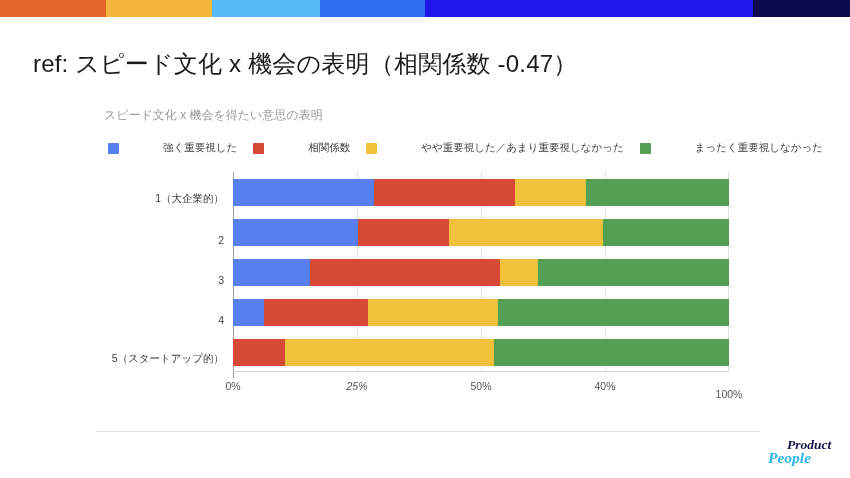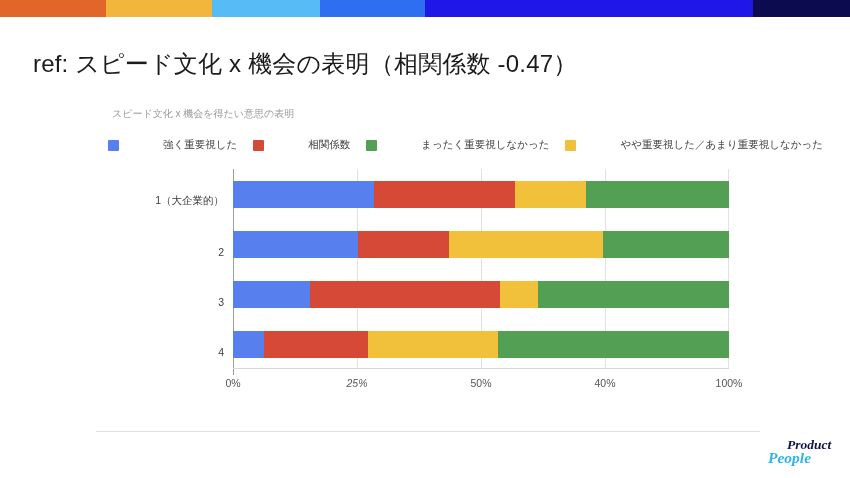--- a/index.html
+++ b/index.html
@@ -39,23 +39,23 @@
   
   .chart-wrap {
     position: absolute;
     left: 96px;
     top: 100px;
     width: 660px;
     height: 320px;
   }
 
   .chart-title {
-    font-size: 10px;
+    font-size: 12px;
     color: #9a9a9a;
-    margin-left: 16px;
+    margin-left: 8px;
     margin-top: 7px;
     white-space: nowrap;
   }
 
   
   .legend {
     display: flex;
     align-items: center;
     margin-top: 17px;
     margin-left: 12px;
@@ -207,26 +207,26 @@
   <div class="legend">
       <div class="legend-item">
         <span class="legend-swatch" style="background: rgb(88, 127, 238);"></span>
         <span class="legend-label">強く重要視した</span>
       </div>
       <div class="legend-item">
         <span class="legend-swatch" style="background: rgb(214, 73, 55);"></span>
         <span class="legend-label">相関係数</span>
       </div>
       <div class="legend-item">
+        <span class="legend-swatch" style="background: rgb(242, 193, 60);"></span>
+        <span class="legend-label">やや重要視した／あまり重要視しなかった</span>
+      </div>
+      <div class="legend-item">
         <span class="legend-swatch" style="background: rgb(83, 160, 85);"></span>
         <span class="legend-label">まったく重要視しなかった</span>
-      </div>
-      <div class="legend-item">
-        <span class="legend-swatch" style="background: rgb(242, 193, 60);"></span>
-        <span class="legend-label">やや重要視した／あまり重要視しなかった</span>
       </div>
     </div>
 
   <div class="plot">
     <div class="plot-inner">
       <div class="gridlines">
           <div class="gridline axis-zero" style="left: 0%;"></div>
           <div class="gridline" style="left: 25%;"></div>
           <div class="gridline" style="left: 50%;"></div>
           <div class="gridline" style="left: 75%;"></div>
@@ -263,28 +263,36 @@
           </div>
           <div class="row">
             <div class="row-label">4</div>
             <div class="bar-track">
               <div class="seg-bar" title="強く重要視した: 6.3%" style="width: 6.3%; background: rgb(88, 127, 238);"></div>
               <div class="seg-bar" title="重要視した: 20.9%" style="width: 20.9%; background: rgb(214, 73, 55);"></div>
               <div class="seg-bar" title="やや重要視した／あまり重要視しなかった: 26.3%" style="width: 26.3%; background: rgb(242, 193, 60);"></div>
               <div class="seg-bar" title="まったく重要視しなかった: 46.5%" style="width: 46.5%; background: rgb(83, 160, 85);"></div>
             </div>
           </div>
+          <div class="row">
+            <div class="row-label">5（スタートアップ的）</div>
+            <div class="bar-track">
+              <div class="seg-bar" title="重要視した: 10.4%" style="width: 10.4%; background: rgb(214, 73, 55);"></div>
+              <div class="seg-bar" title="やや重要視した／あまり重要視しなかった: 42.3%" style="width: 42.3%; background: rgb(242, 193, 60);"></div>
+              <div class="seg-bar" title="まったく重要視しなかった: 47.3%" style="width: 47.3%; background: rgb(83, 160, 85);"></div>
+            </div>
+          </div>
         </div>
     </div>
     <div class="xaxis">
         <div class="xtick" style="left: 0%;">0%</div>
         <div class="xtick" style="left: 25%; font-style: italic;">25%</div>
         <div class="xtick" style="left: 50%;">50%</div>
         <div class="xtick" style="left: 75%;">40%</div>
-        <div class="xtick" style="left: 100%;">100%</div>
+        <div class="xtick" style="left: 100%; margin-top: 8px;">100%</div>
       </div>
   </div>
 </div>
 
 <div class="divider"></div>
 
 <div class="logo">
   <svg viewBox="0 0 152 80" width="76" height="40">
     <text id="logo-top" x="46" y="33" font-family="Liberation Serif, serif" font-size="27" font-style="italic" font-weight="bold" fill="#12124A">Product</text>
     <text id="logo-bottom" x="8" y="62" font-family="Liberation Serif, serif" font-size="31" font-style="italic" font-weight="bold" fill="#2FB6E8">People</text>

